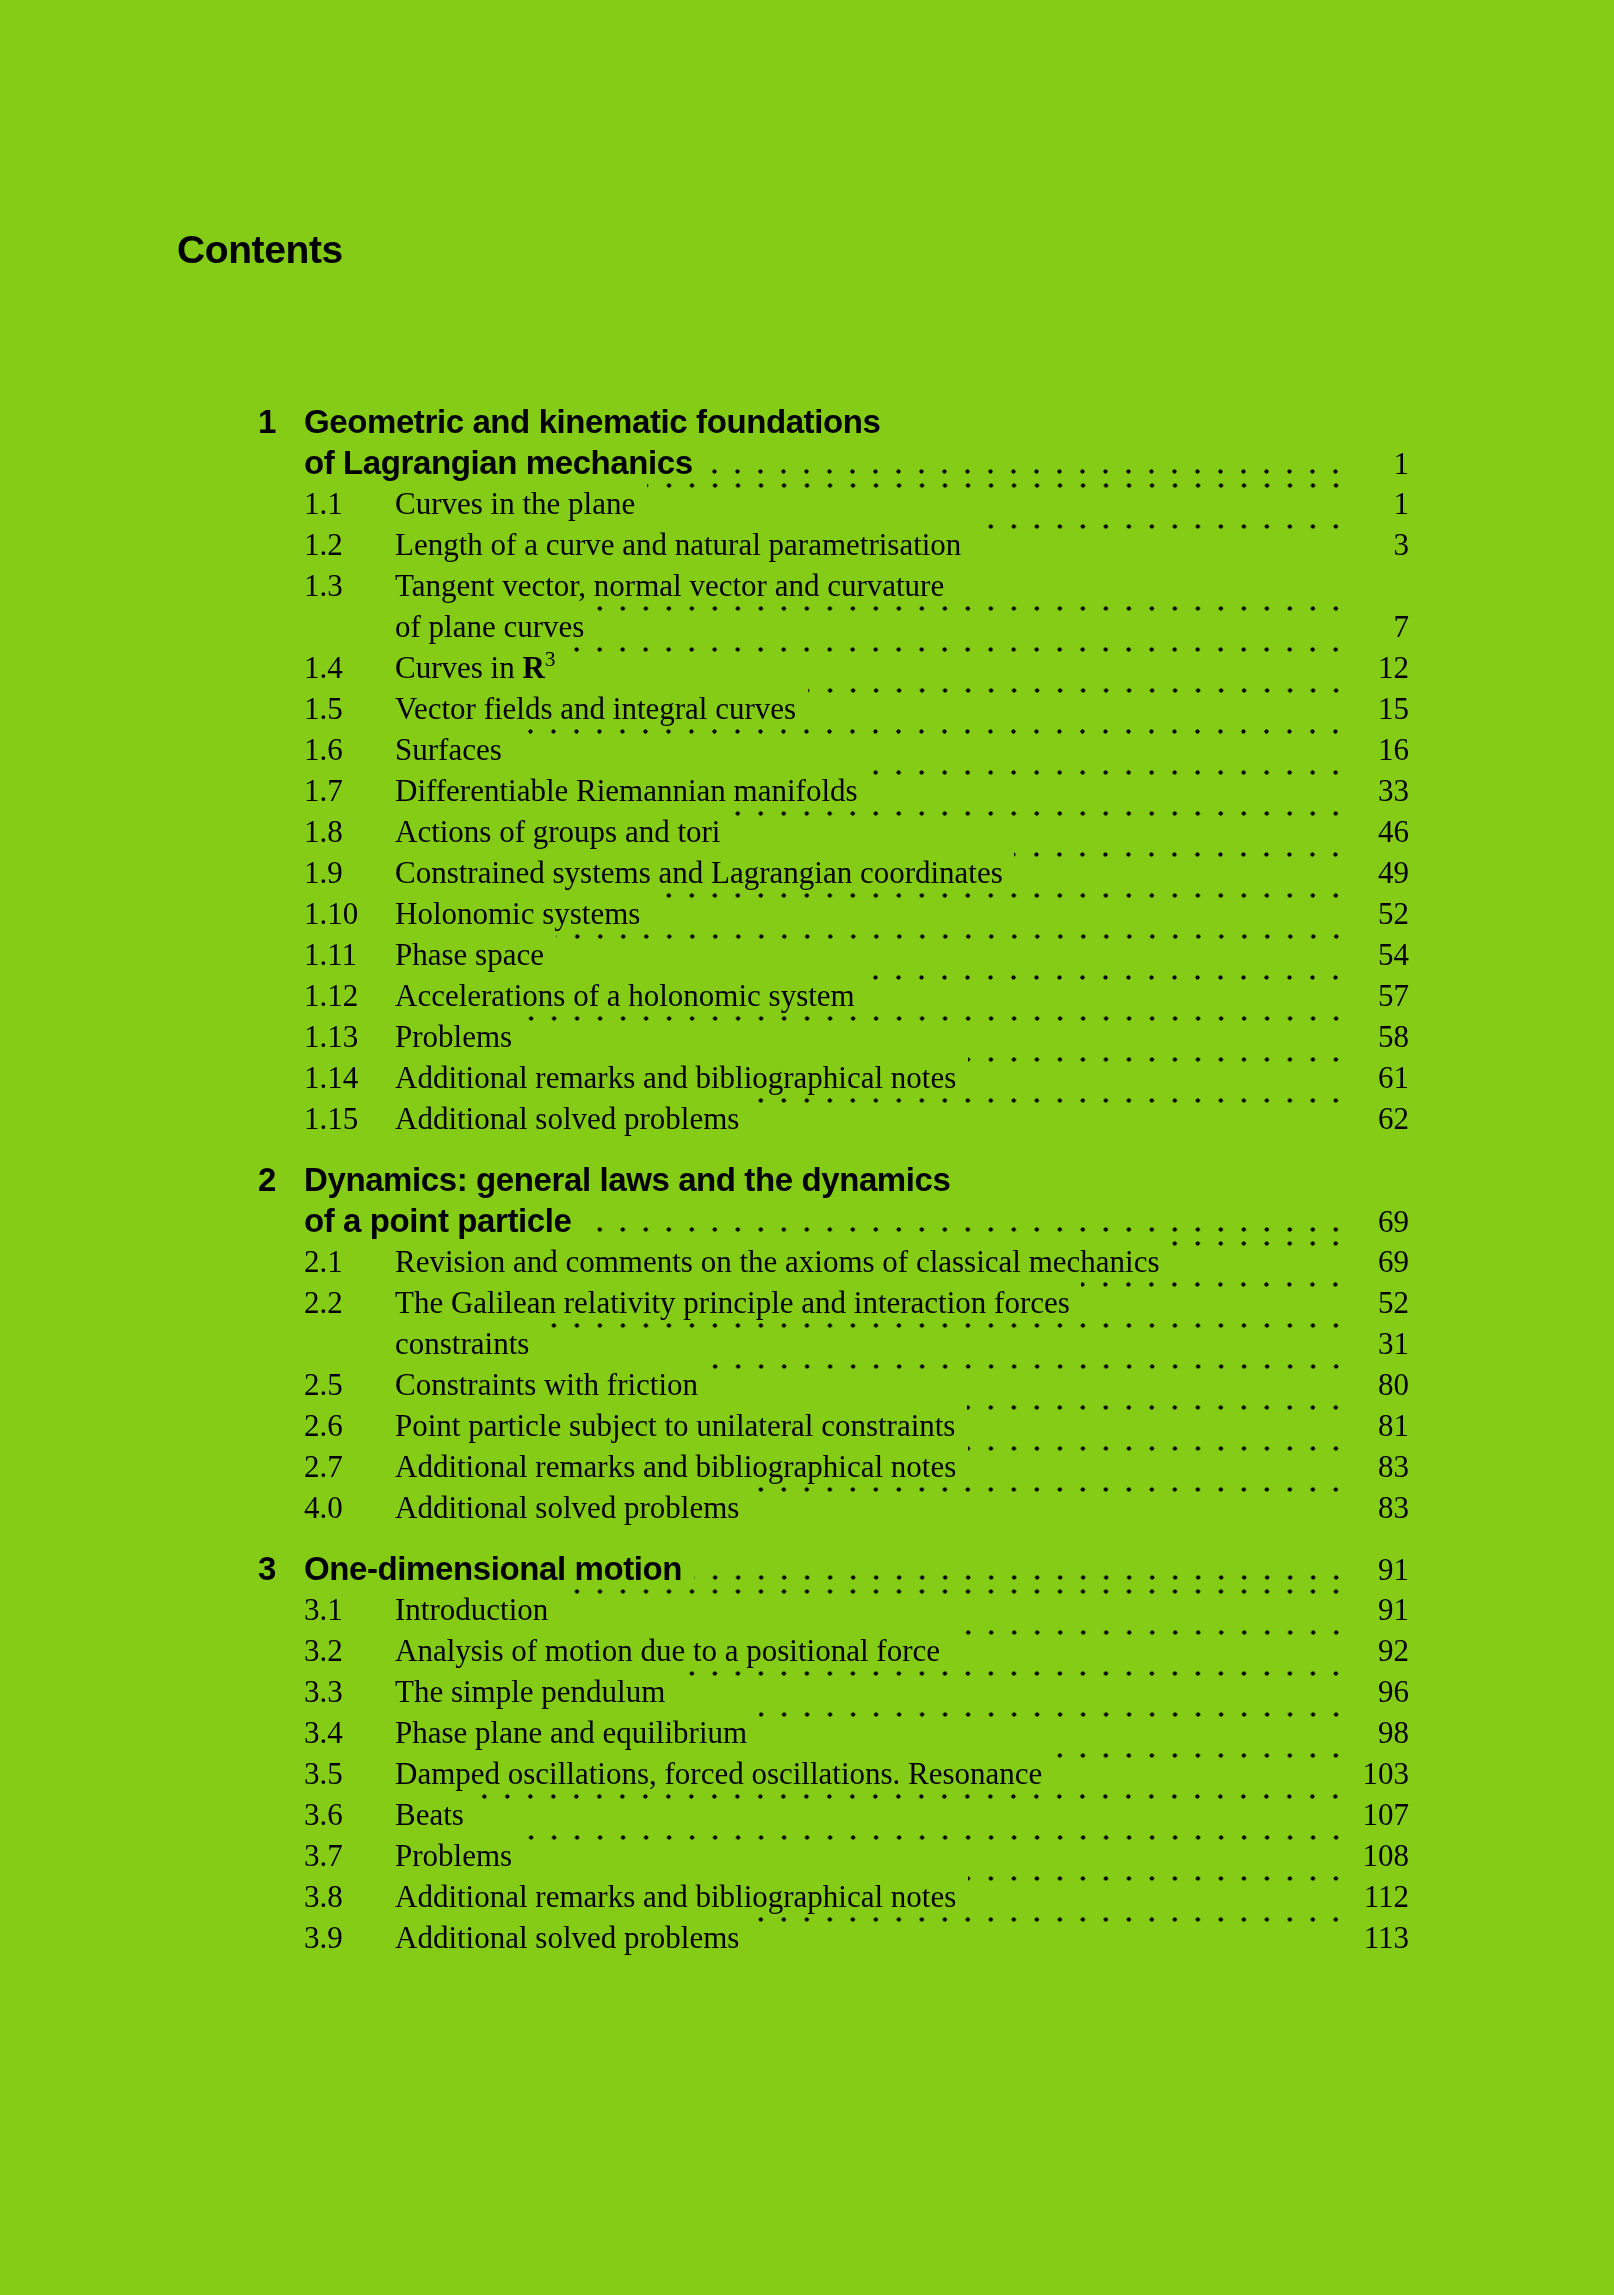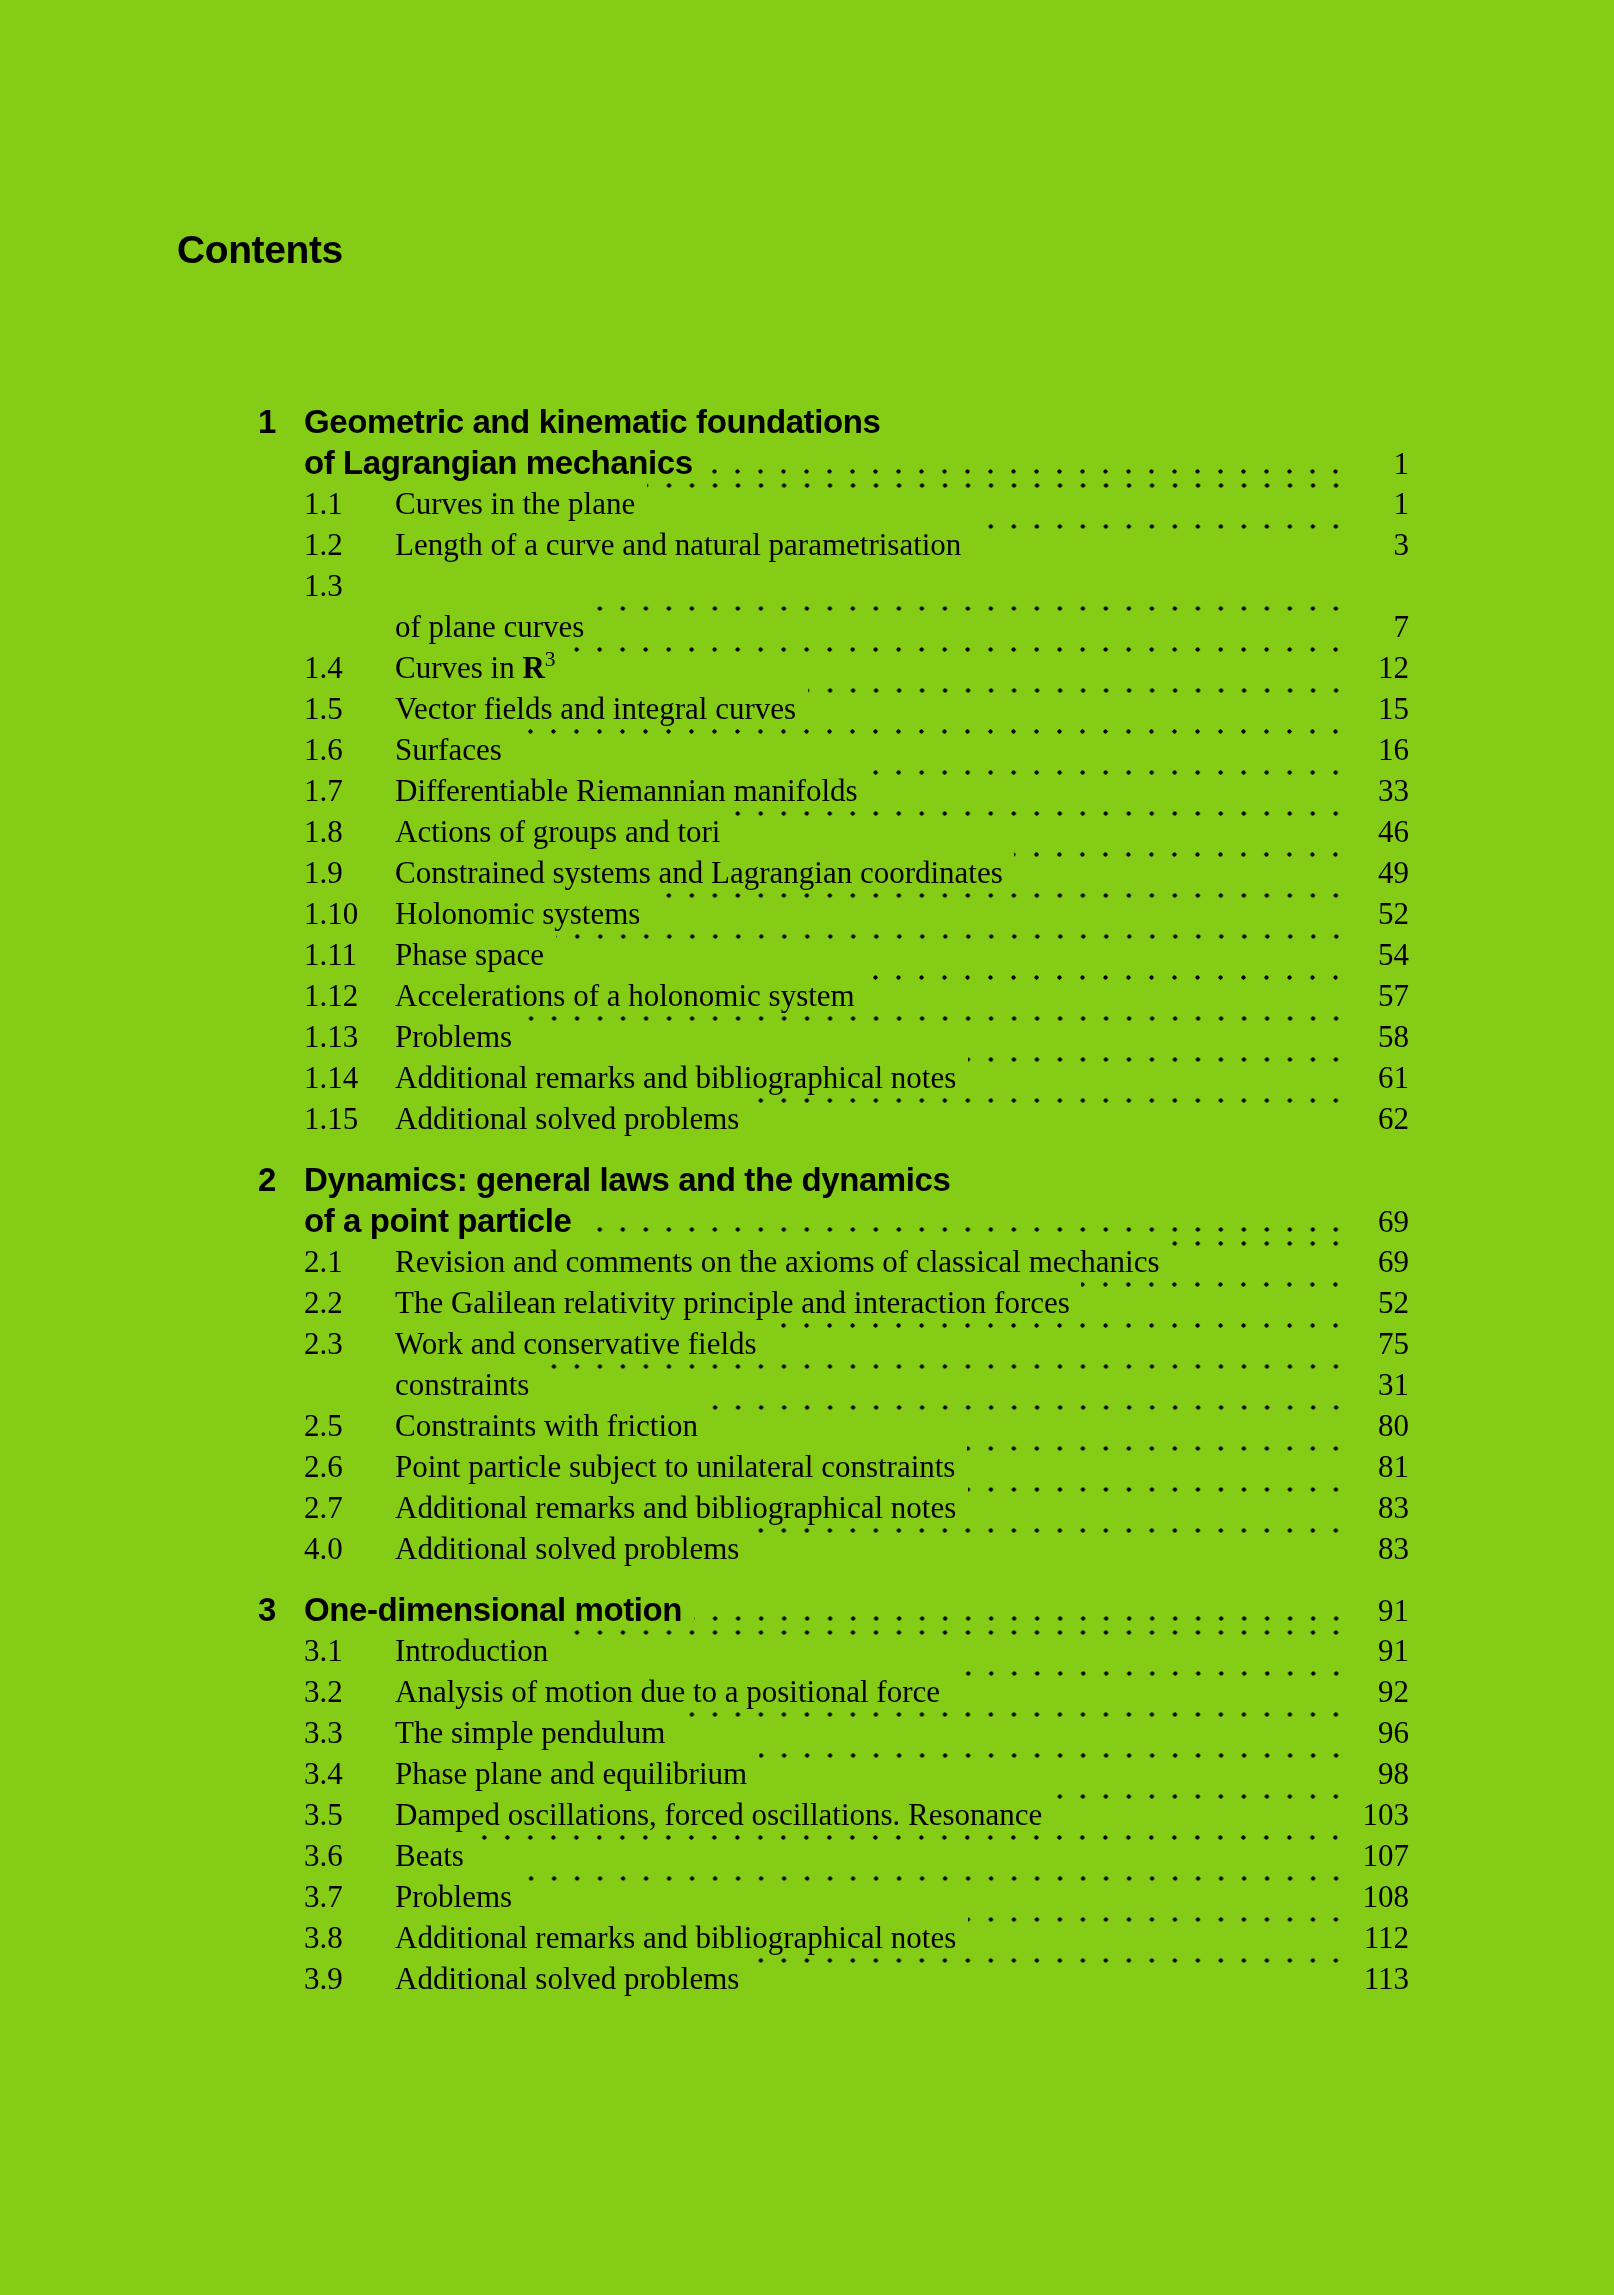--- a/index.html
+++ b/index.html
@@ -103,20 +103,21 @@
           <span class="pagenum">1</span>
         </div>
         <div class="row section-row">
           <span class="sec-num">1.2</span>
           <span class="sec-title">Length of a curve and natural parametrisation</span>
           <span class="leader"></span>
           <span class="pagenum">3</span>
         </div>
         <div class="row section-row">
           <span class="sec-num">1.3</span>
+          <span class="sec-title">Tangent vector, normal vector and curvature</span>
         </div>
         <div class="row section-row">
           <span class="sec-num"></span>
           <span class="sec-title">of plane curves</span>
           <span class="leader"></span>
           <span class="pagenum">7</span>
         </div>
         <div class="row section-row">
           <span class="sec-num">1.4</span>
           <span class="sec-title">Curves in <span class="mathbf">R</span><span class="sup">3</span></span>
@@ -205,26 +206,20 @@
           <span class="sec-num">2.1</span>
           <span class="sec-title">Revision and comments on the axioms of classical mechanics</span>
           <span class="leader"></span>
           <span class="pagenum">69</span>
         </div>
         <div class="row section-row">
           <span class="sec-num">2.2</span>
           <span class="sec-title">The Galilean relativity principle and interaction forces</span>
           <span class="leader"></span>
           <span class="pagenum">52</span>
-        </div>
-        <div class="row section-row">
-          <span class="sec-num">2.3</span>
-          <span class="sec-title">Work and conservative fields</span>
-          <span class="leader"></span>
-          <span class="pagenum">75</span>
         </div>
         <div class="row section-row">
           <span class="sec-num"></span>
           <span class="sec-title">constraints</span>
           <span class="leader"></span>
           <span class="pagenum">31</span>
         </div>
         <div class="row section-row">
           <span class="sec-num">2.5</span>
           <span class="sec-title">Constraints with friction</span>

